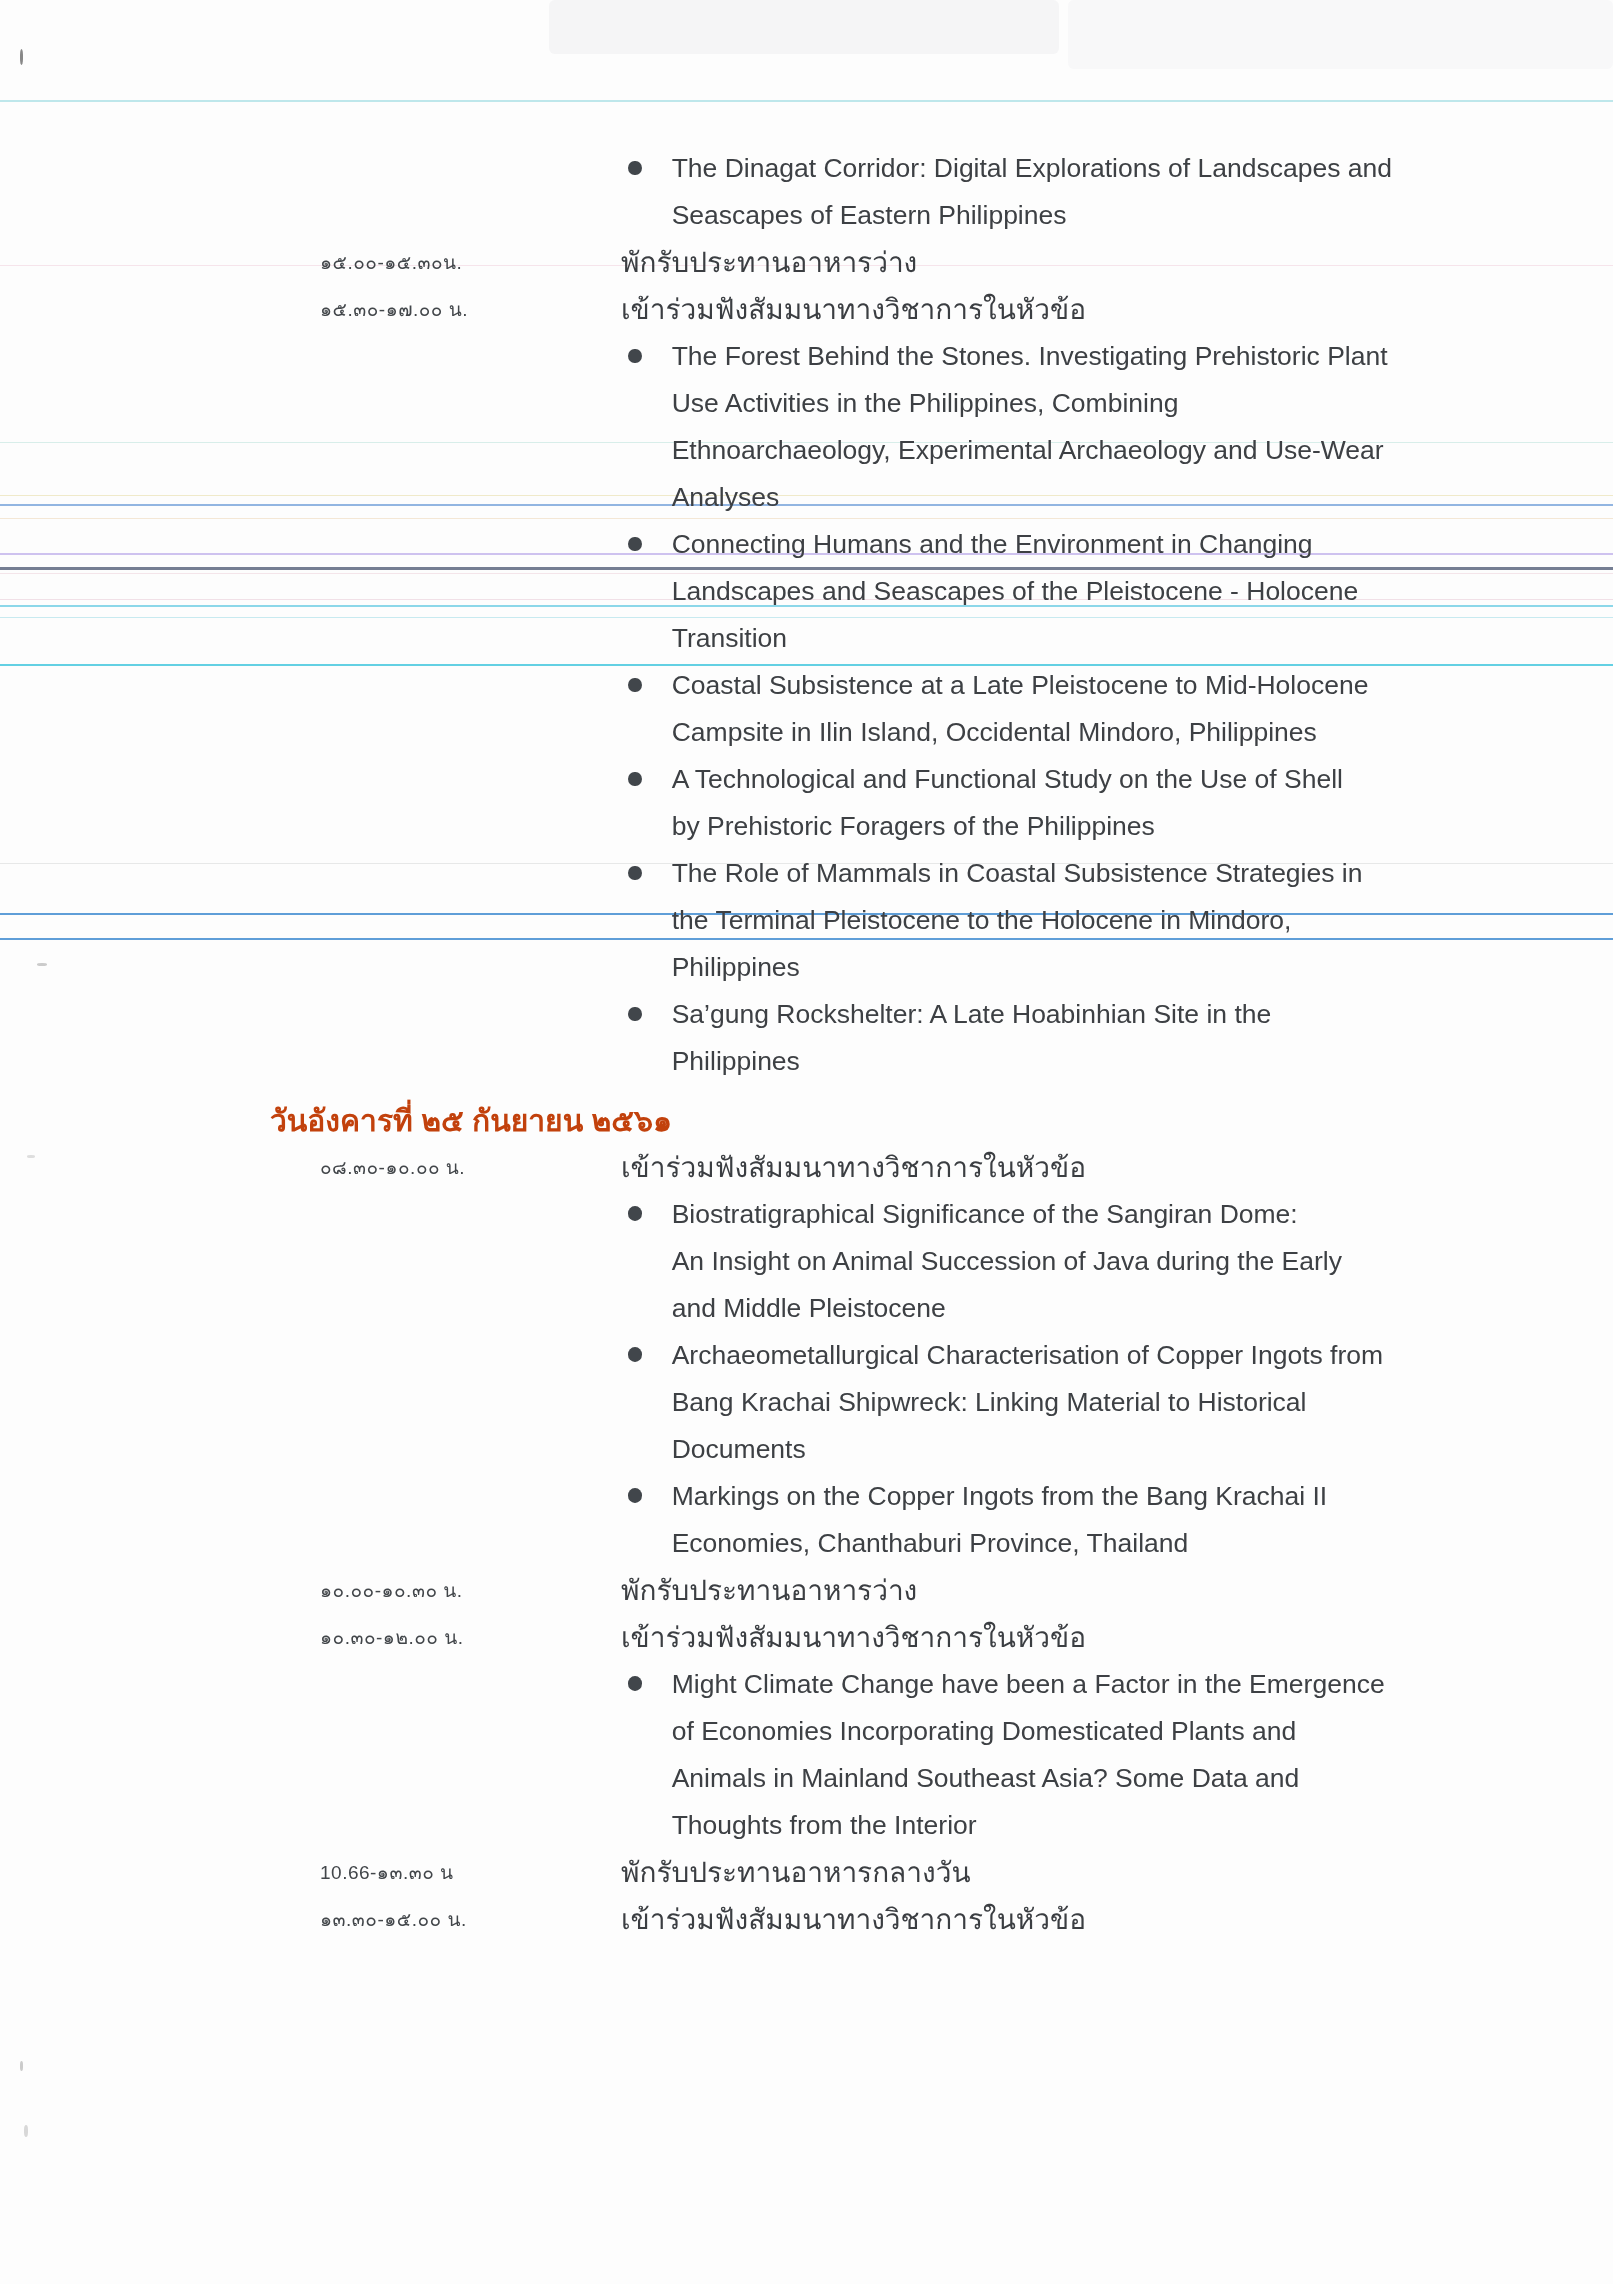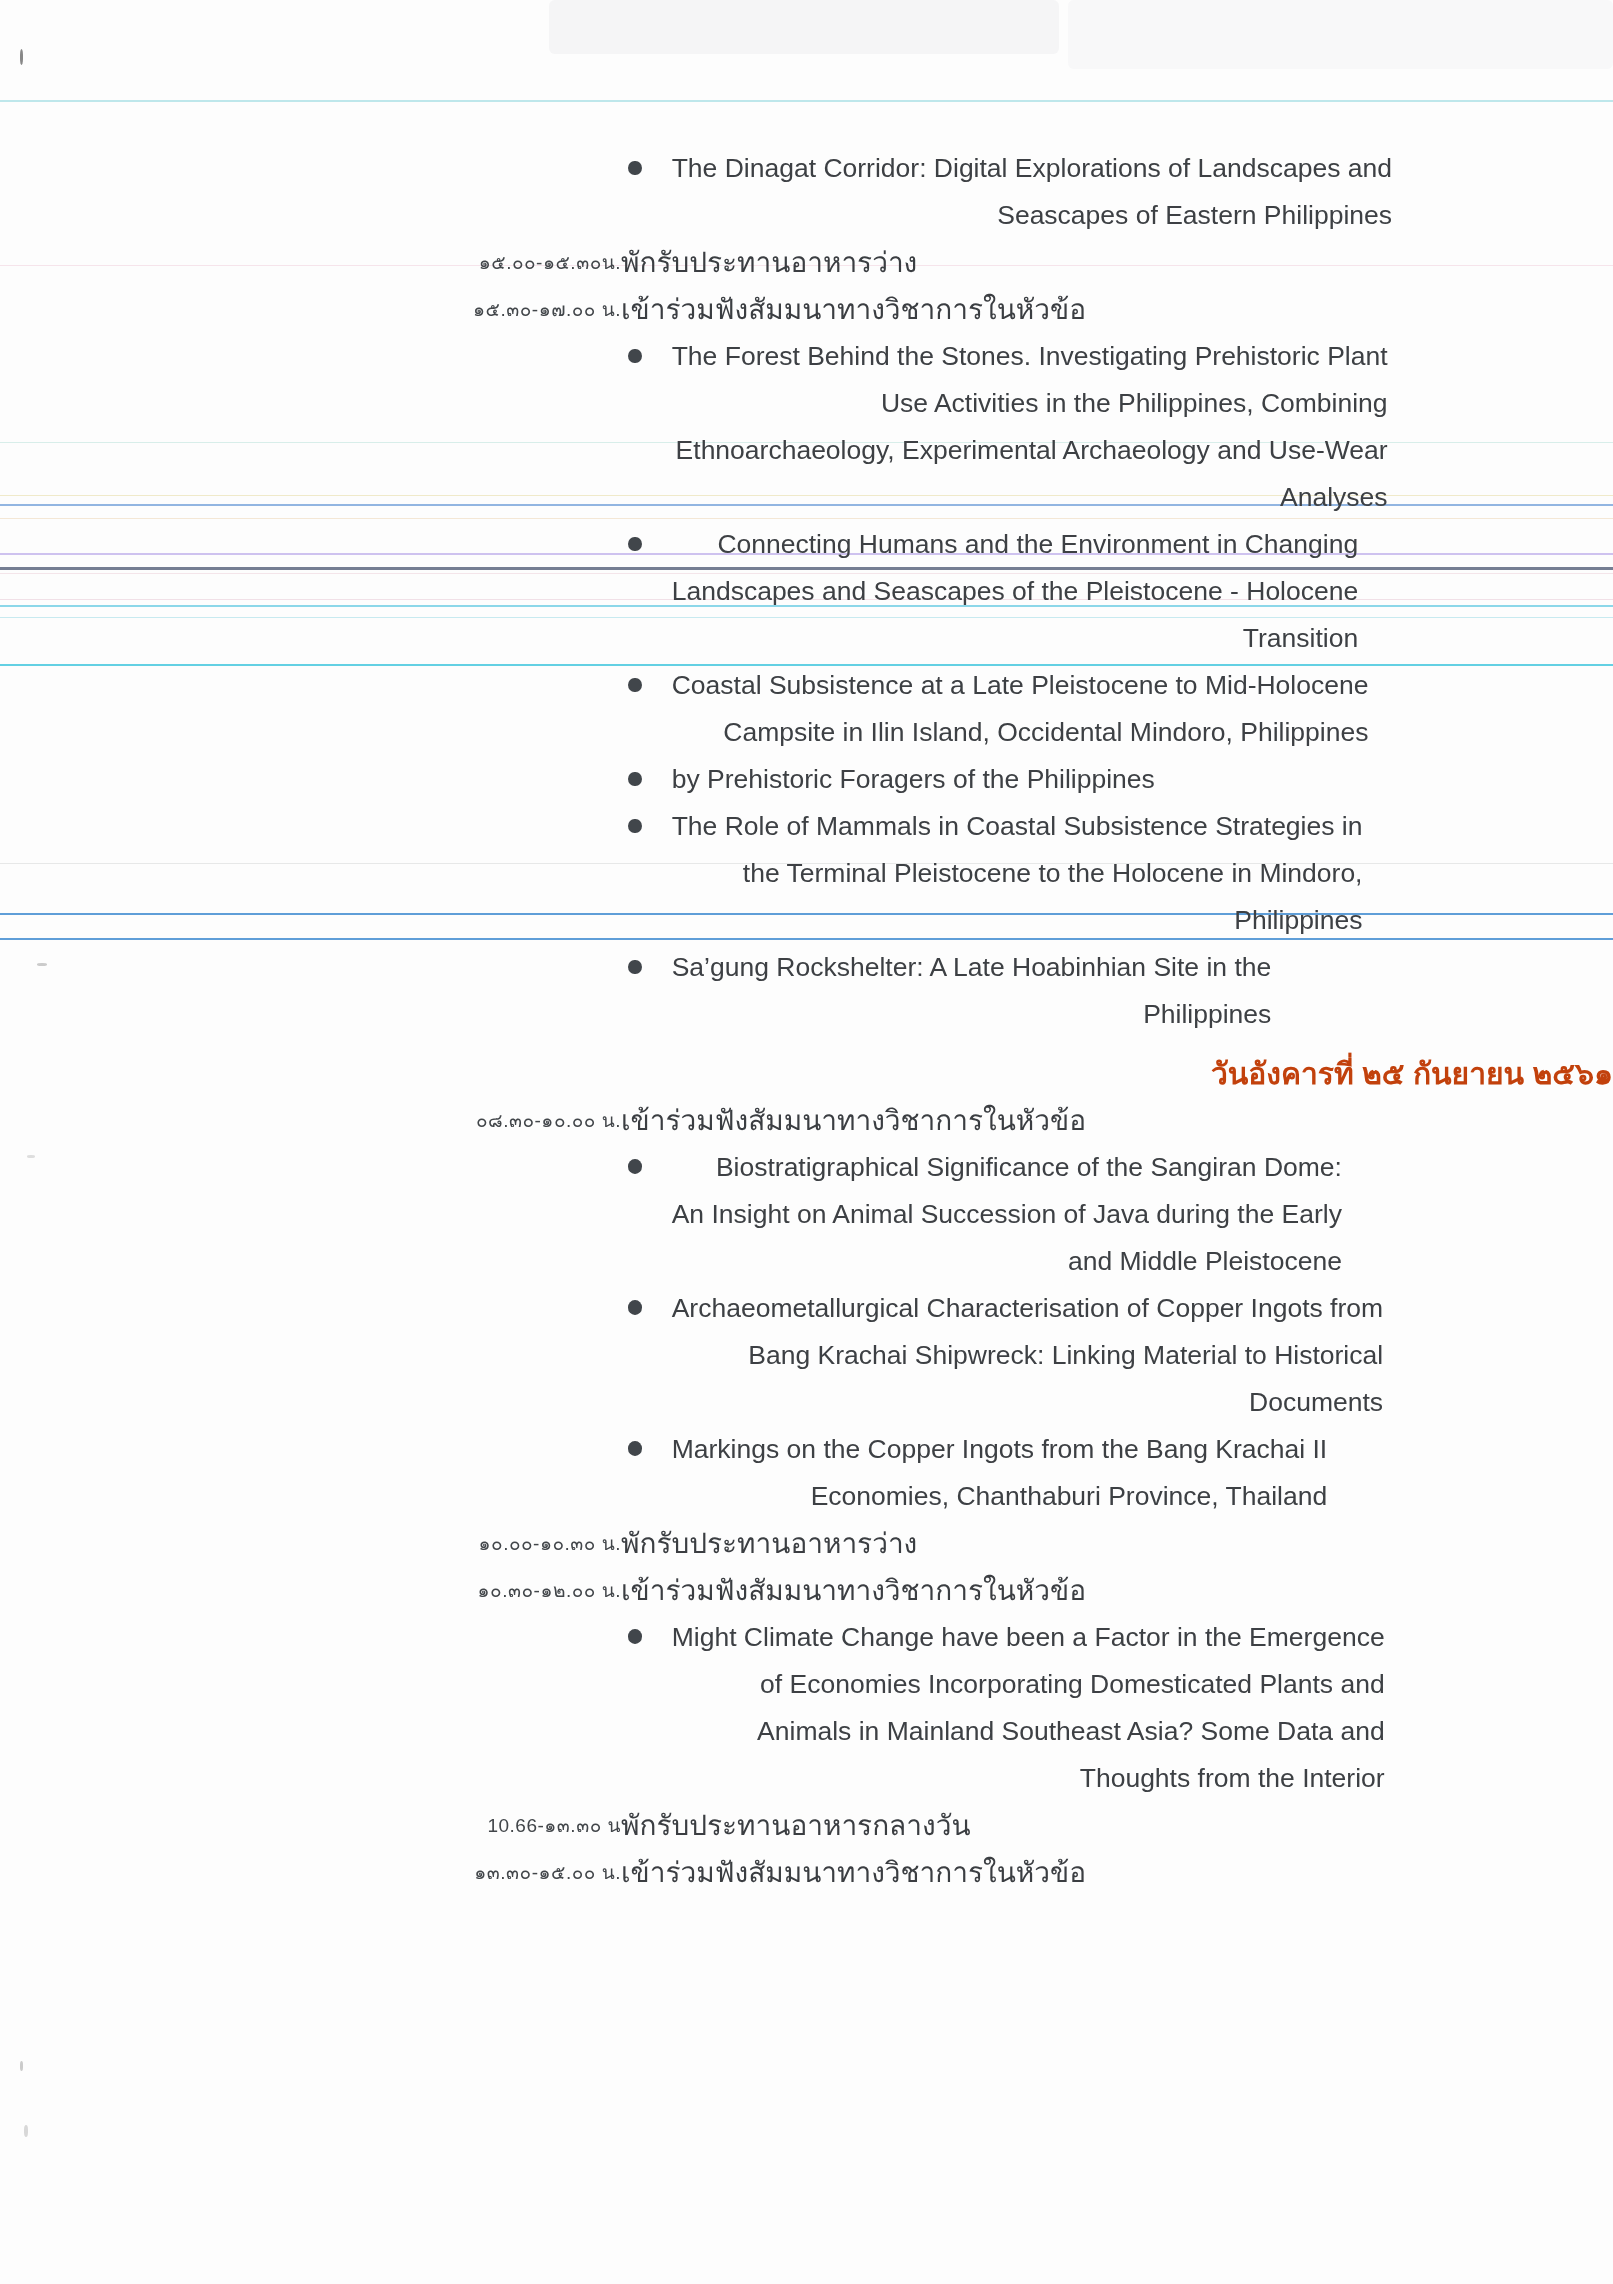--- a/index.html
+++ b/index.html
@@ -10,21 +10,21 @@
     overflow:hidden;
     font-family:"Liberation Sans","DejaVu Sans",sans-serif;
     color:#3d4044;
   }
   #page{position:absolute;inset:0;}
   
   .scan-line{position:absolute;left:0;width:1613px;pointer-events:none;}
   .scan-speck{position:absolute;pointer-events:none;}
   .scan-patch{position:absolute;pointer-events:none;}
   
-  #content{position:absolute;top:145px;left:0;width:1613px;text-align:right;}
+  #content{position:absolute;top:145px;left:0;width:1613px;}
   .sched-row{display:flex;line-height:47px;white-space:nowrap;}
   .sched-row .time{margin-left:320px;width:301px;flex:none;font-size:19px;color:#42464a;letter-spacing:0.5px;}
   .sched-row .activity{font-size:28px;color:#3b3e42;}
   .bullet-item{display:flex;margin-left:628px;line-height:47px;}
   .bullet-dot{flex:none;width:13.7px;height:14.7px;border-radius:50%;background:#41464b;margin-top:15.7px;}
   .bullet-lines{margin-left:30px;font-size:26.5px;color:#3d4044;white-space:nowrap;}
   .bullet-line{height:47px;}
   .day-header{margin-left:270px;margin-top:11.8px;font-size:30px;line-height:47px;font-weight:bold;color:#c2410c;white-space:nowrap;}
 </style>
 </head>
@@ -92,20 +92,21 @@
       <div class="bullet-item">
         <span class="bullet-dot"></span>
         <div class="bullet-lines">
           <div class="bullet-line">Coastal Subsistence at a Late Pleistocene to Mid-Holocene</div>
           <div class="bullet-line">Campsite in Ilin Island, Occidental Mindoro, Philippines</div>
         </div>
       </div>
       <div class="bullet-item">
         <span class="bullet-dot"></span>
         <div class="bullet-lines">
+          <div class="bullet-line">A Technological and Functional Study on the Use of Shell</div>
           <div class="bullet-line">by Prehistoric Foragers of the Philippines</div>
         </div>
       </div>
       <div class="bullet-item">
         <span class="bullet-dot"></span>
         <div class="bullet-lines">
           <div class="bullet-line">The Role of Mammals in Coastal Subsistence Strategies in</div>
           <div class="bullet-line">the Terminal Pleistocene to the Holocene in Mindoro,</div>
           <div class="bullet-line">Philippines</div>
         </div>

